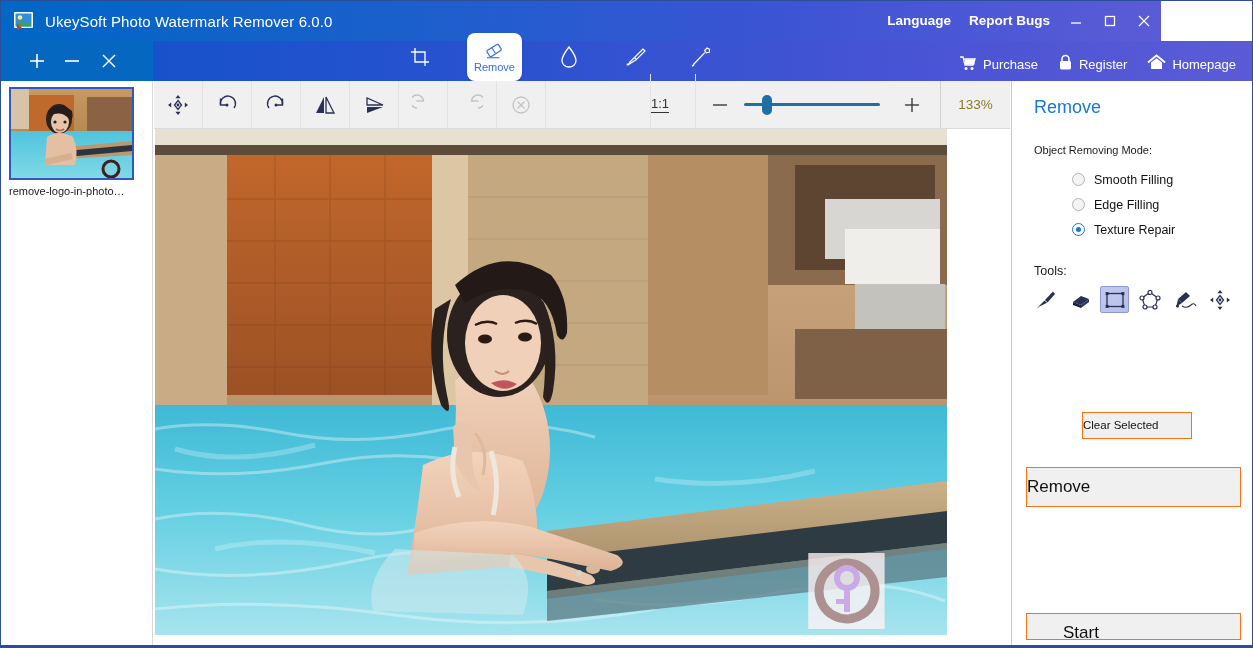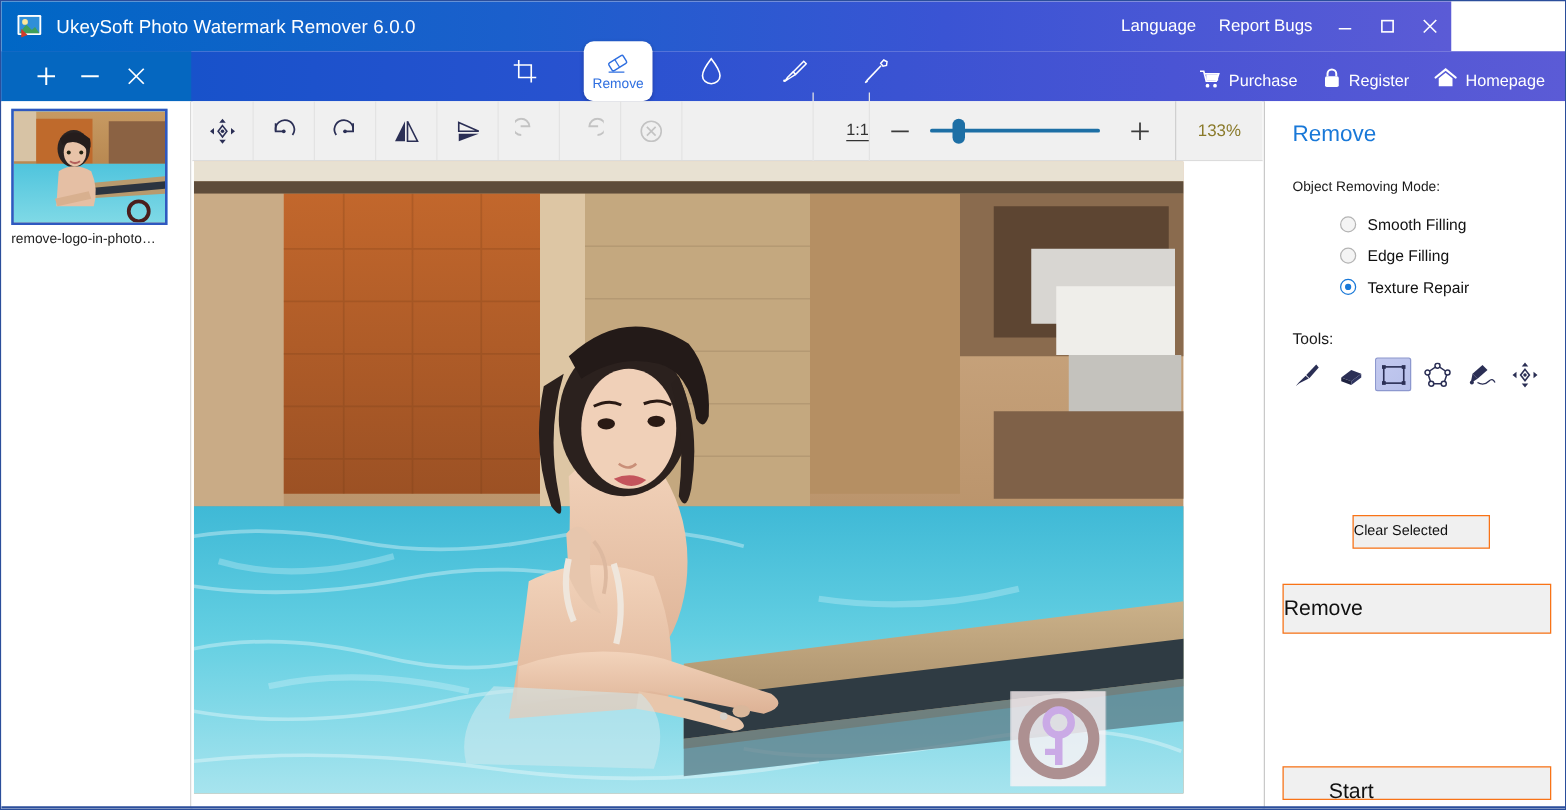--- a/index.html
+++ b/index.html
@@ -24,21 +24,21 @@
     display: flex; align-items: center;
   }
   .app-logo {
     width: 22px; height: 20px; margin-left: 12px; margin-right: 10px;
     position: relative; flex: none;
   }
   .app-title {
     color: #ffffff; font-size: 15px; letter-spacing: .1px;
   }
   .title-right {
-    margin-left: auto; display: flex; align-items: flex-start; height: 40px;
+    margin-left: auto; display: flex; align-items: flex-start; height: 40px; font-weight: bold;
   }
   .title-link {
     color: #ffffff; font-size: 13.5px; padding: 0 9px; line-height: 40px;
     cursor: pointer;
   }
   .win-btn {
     width: 34px; height: 40px; display: flex; align-items: center;
     justify-content: center; cursor: pointer;
   }
   .win-btn svg { display: block; }
@@ -103,21 +103,21 @@
   }
   .ct-btn {
     width: 49px; height: 47px; display: flex; align-items: center;
     justify-content: center; cursor: pointer; color: #2b2f55;
     border-right: 1px solid #e3e3e3;
   }
   .ct-btn.dim { color: #c3c3c3; }
   .ct-spacer { flex: 1 1 auto; height: 47px; }
   .ct-ratio {
     width: 46px; height: 62px; display: flex; align-items: center;
-    justify-content: flex-end; cursor: pointer; font-size: 13px; color: #333;
+    justify-content: flex-start; cursor: pointer; font-size: 13px; color: #333;
     border-left: 1px solid #e3e3e3; border-right: 1px solid #e3e3e3;
   }
   .ct-ratio span { border-bottom: 1px solid #333; padding-bottom: 1px; }
   .ct-zbtn {
     width: 48px; height: 47px; display: flex; align-items: center;
     justify-content: center; cursor: pointer; color: #3b3b3b;
   }
   .slider-wrap {
     width: 144px; height: 47px; display: flex; align-items: center;
     position: relative; cursor: pointer;

